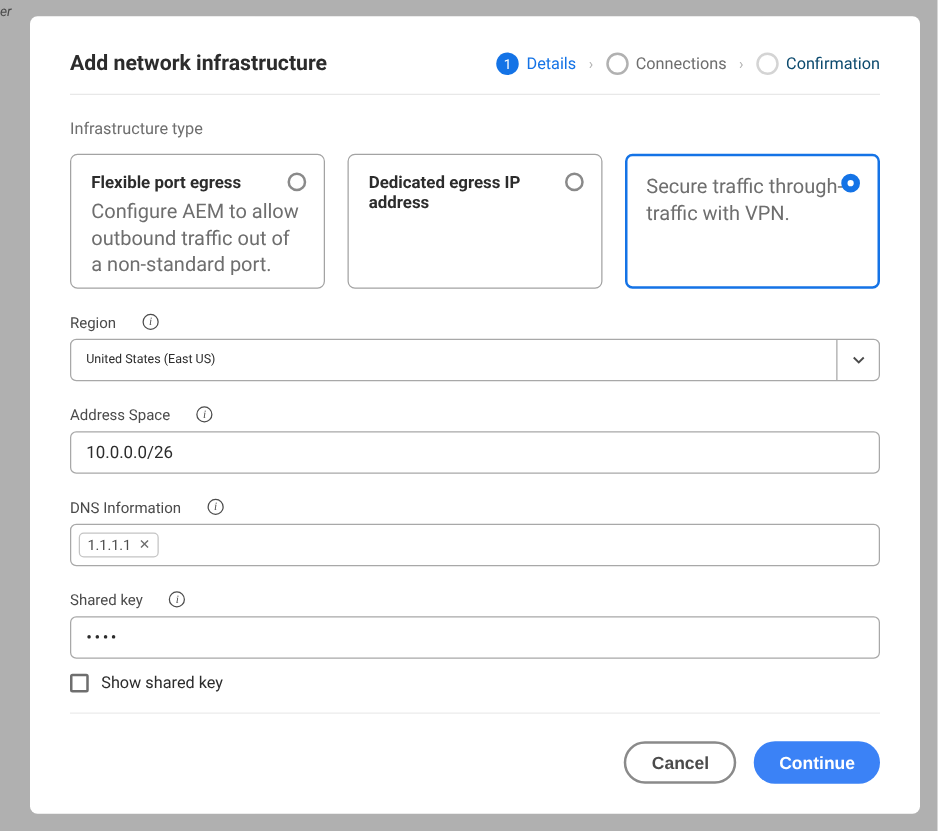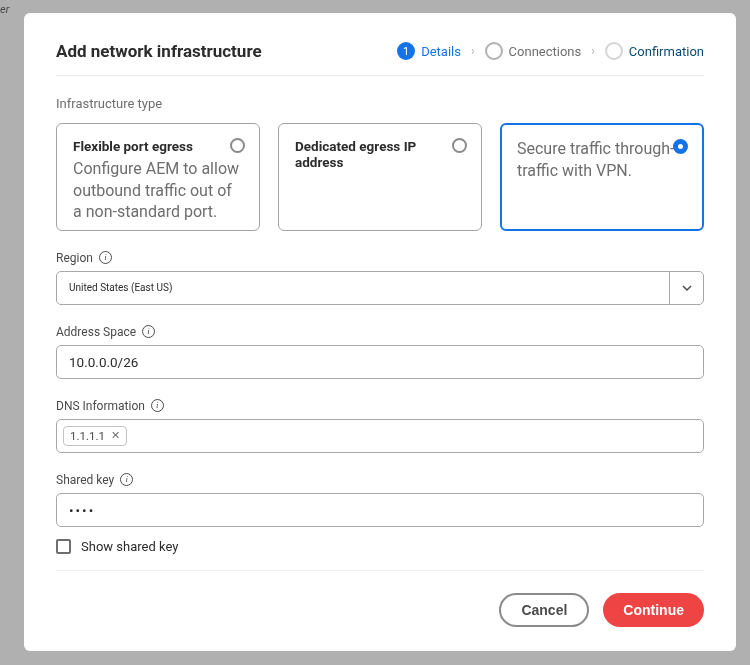--- a/index.html
+++ b/index.html
@@ -72,21 +72,21 @@
   .card-desc { font-size:16px; color:#6e6e6e; line-height:1.35; }
   .radio {
     position:absolute; top:14px; right:14px;
     width:15px; height:15px; border-radius:50%;
     border:2px solid #8a8a8a;
   }
   .card.selected .radio {
     border:5px solid #1473e6; width:15px; height:15px;
   }
   .field { margin-top:20px; }
-  .field-label-row { display:flex; align-items:center; gap:6px; font-size:12px; color:#4b4b4b; margin-bottom:6px;}
+  .field-label-row { display:flex; align-items:center; gap:21px; font-size:12px; color:#4b4b4b; margin-bottom:6px;}
   .info-icon {
     width:13px; height:13px; border:1.3px solid #4b4b4b; border-radius:50%;
     display:inline-flex; align-items:center; justify-content:center;
     font-size:9px; font-style:italic; font-family:Georgia,serif; color:#4b4b4b;
     line-height:1;
   }
   .select {
     display:flex; width:100%; border:1px solid #a8a8a8; border-radius:5px;
     height:34px; align-items:stretch; overflow:hidden;
   }
@@ -124,21 +124,21 @@
     padding-top:22px;
     display:flex; justify-content:flex-end; gap:14px;
   }
   .btn {
     height:34px; padding:0 20px; border-radius:17px;
     font-size:14px; font-weight:700; cursor:pointer;
     display:flex; align-items:center; justify-content:center;
     border:none;
   }
   .btn-secondary { background:#fff; border:2px solid #8a8a8a; color:#4b4b4b;}
-  .btn-primary { background:#ef4444; color:#fff; }
+  .btn-primary { background:#3b82f6; color:#fff; }
 </style>
 </head>
 <body>
 
 <span class="bg-fragment">er</span>
 
 <div class="modal">
 
   <div class="header-row">
     <h1 class="title">Add network infrastructure</h1>

